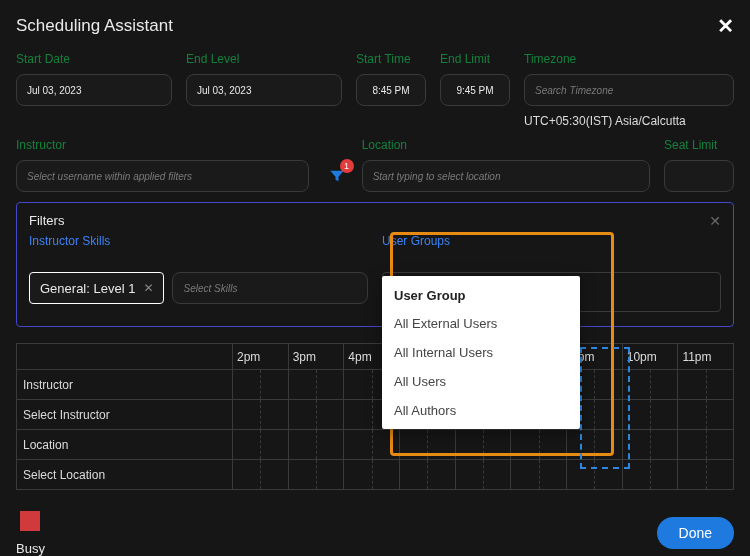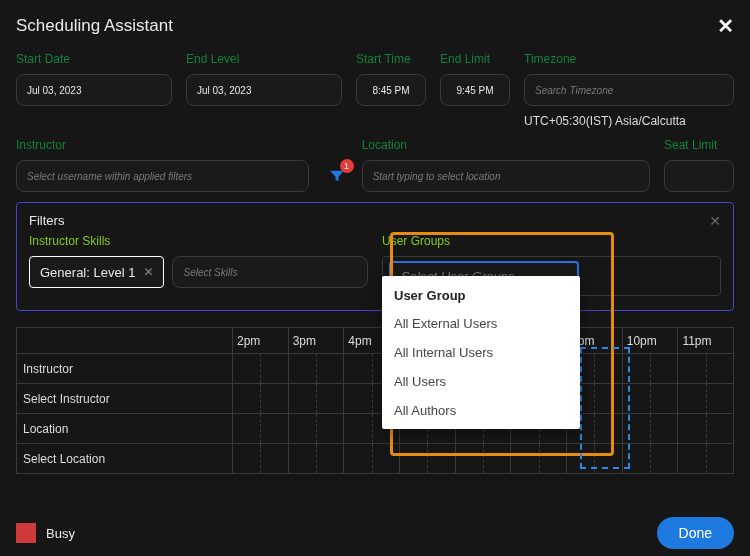--- a/index.html
+++ b/index.html
@@ -20,21 +20,21 @@
   .filter-icon svg { width:18px; height:18px; }
   .badge { position:absolute; top:-6px; right:-6px; width:14px; height:14px; border-radius:50%; background:#e43b3b; color:#fff; font-size:9px; display:flex; align-items:center; justify-content:center; }
 
   .filters-panel {
     border:1px solid #4447c9; border-radius:4px; padding:10px 12px 14px 12px;
     margin-top:4px; position:relative;
   }
   .filters-panel .panel-title { font-size:13px; margin-bottom:6px; color:#e9e9e9; }
   .filters-panel .close-mini { position:absolute; top:10px; right:12px; color:#6a6a6a; font-size:14px; cursor:pointer; }
   .filters-cols { display:flex; gap:14px; }
-  .sub-label { font-size:12px; color:#84cc16; margin-bottom:8px; display:block; }
+  .sub-label { font-size:12px; color:#3b82f6; margin-bottom:24px; display:block; }
   .chip-row { display:flex; gap:8px; }
   .chip {
     height:32px; border:1px solid #ffffff; border-radius:4px; padding:0 10px; display:flex; align-items:center;
     gap:8px; font-size:13px; background:#1a1a1a;
   }
   .chip .chip-x { color:#888; font-size:12px; cursor:pointer; }
   .skills-input { flex:1; }
   .skills-input .ctrl { width:100%; }
 
   .highlight-box {
@@ -74,21 +74,21 @@
     position:absolute; border:2px dashed #2d86e0;
     left:580px; top:347px; width:50px; height:122px;
     pointer-events:none; z-index:5;
   }
 
   .footer {
     position:absolute; left:0; right:0; bottom:0; height:46px;
     display:flex; align-items:center; justify-content:space-between; padding:0 16px;
     background:#161616;
   }
-  .legend { display:flex; align-items:center; gap:10px; font-size:13px; }
+  .legend { display:flex; align-items:center; gap:10px; font-size:13px;flex-direction:column; }
   .swatch { width:20px; height:20px; background:#d03a3a; display:inline-block; }
   .done-btn {
     background:#1f7ae0; color:#fff; border:none; border-radius:18px; height:32px;
     padding:0 22px; font-size:14px; cursor:pointer;
   }
 </style>
 </head>
 <body>
 
 <div class="window">

